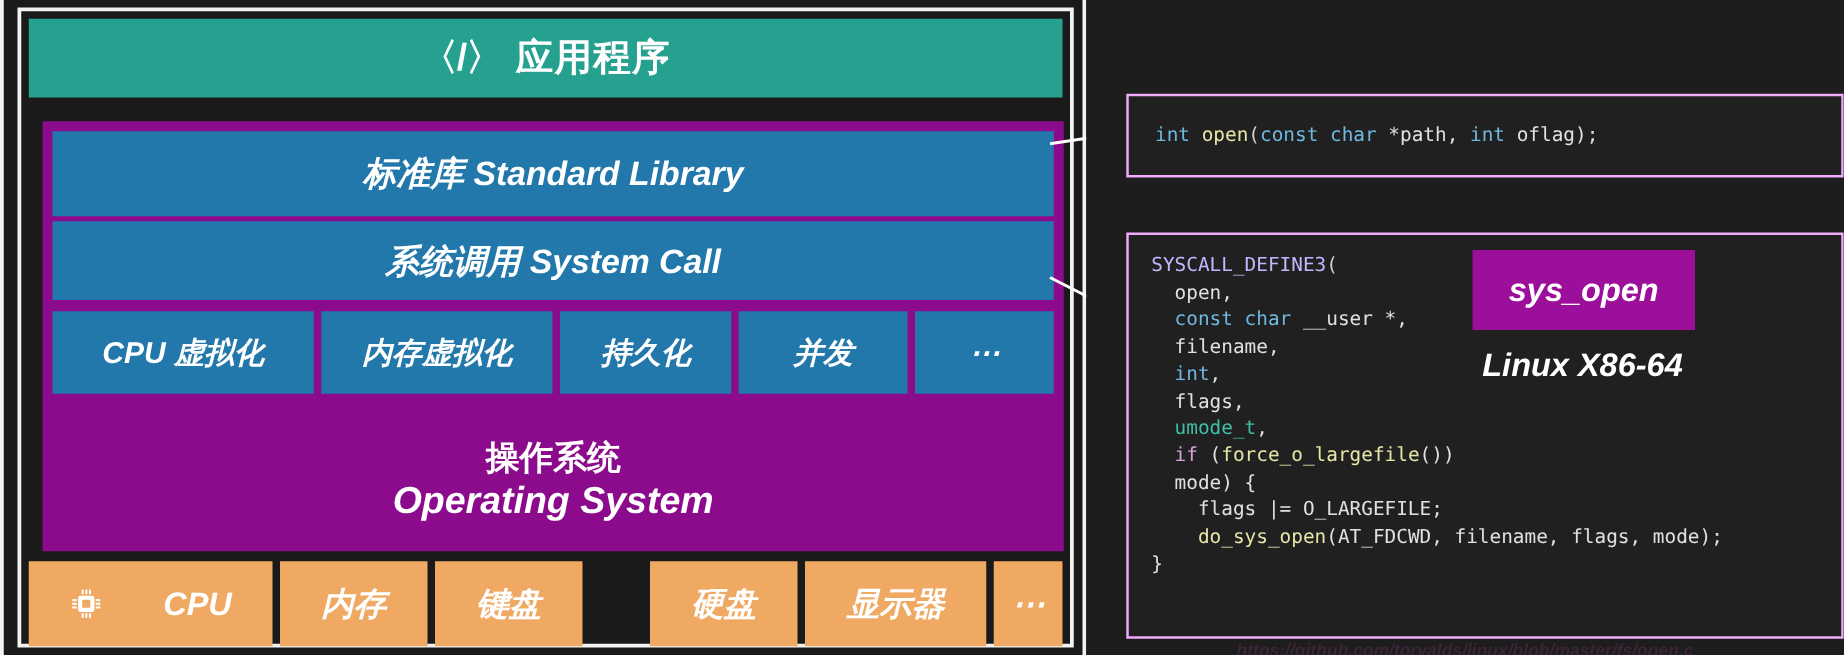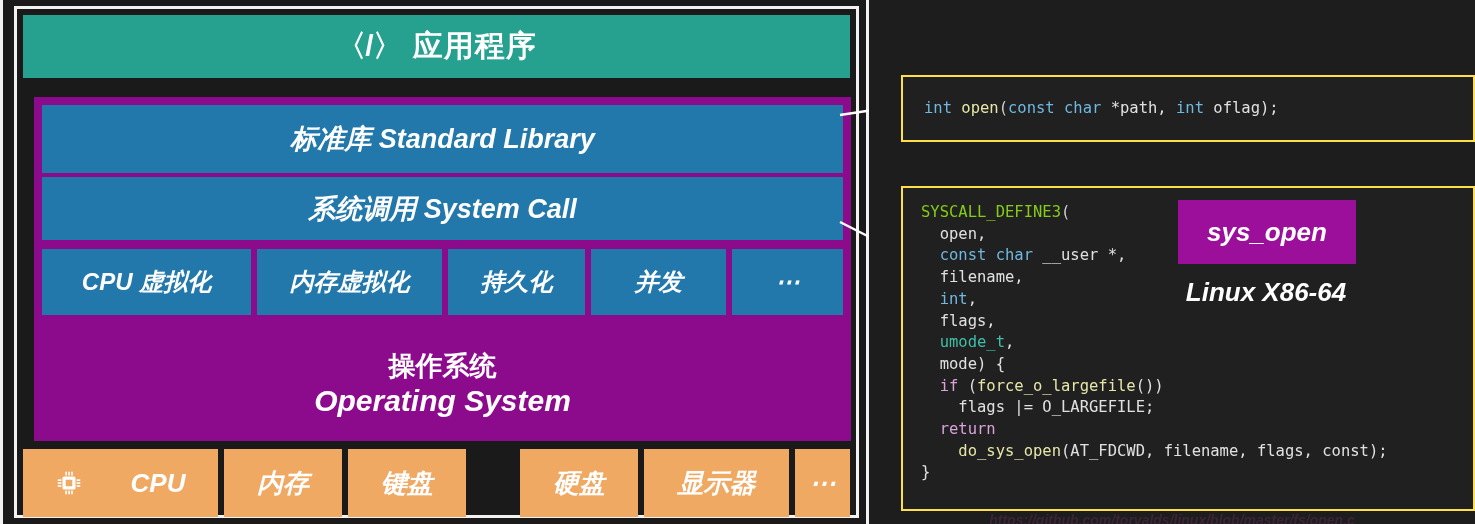--- a/index.html
+++ b/index.html
@@ -206,21 +206,21 @@
     left: 869px;
     top: 0px;
     width: 606px;
     height: 524px;
     background: #1d1d1d;
   }
 
   .code-card {
     position: absolute;
     background: #202020;
-    border: 2px solid #fde047;
+    border: 2px solid #f0abfc;
     box-sizing: border-box;
     font-family: "DejaVu Sans Mono", monospace;
   }
   #card-open {
     left: 32px;
     top: 75px;
     width: 574px;
     height: 67px;
     display: flex;
     align-items: center;
@@ -239,21 +239,21 @@
     color: #dcdcdc;
     white-space: pre;
     font-family: "DejaVu Sans Mono", monospace;
   }
   .tok-type   { color: #6fb8e0; }
   .tok-fn     { color: #e6e6a8; }
   .tok-plain  { color: #e0e0e0; }
   .tok-kw     { color: #d9a2d9; }
   .tok-teal   { color: #3fbfa8; }
   .tok-punc   { color: #d0d0d0; }
-  .tok-macro  { color: #84cc16; margin-top: 40px; }
+  .tok-macro  { color: #c4b5fd; margin-top: 40px; }
 
   .sys-badge {
     position: absolute;
     left: 275px;
     top: 12px;
     width: 178px;
     height: 64px;
     background: #9b0f9b;
     color: #ffffff;
     display: flex;
@@ -401,25 +401,24 @@
 
     <div class="code-card" id="card-syscall">
       <div id="syscall-lines">
           <div class="code-line"><span class="tok-macro">SYSCALL_DEFINE3</span><span class="tok-punc">(</span></div>
           <div class="code-line"><span class="tok-plain">  open,</span></div>
           <div class="code-line"><span class="tok-plain">  </span><span class="tok-type">const</span><span class="tok-plain"> </span><span class="tok-type">char</span><span class="tok-plain"> __user *,</span></div>
           <div class="code-line"><span class="tok-plain">  filename,</span></div>
           <div class="code-line"><span class="tok-plain">  </span><span class="tok-type">int</span><span class="tok-plain">,</span></div>
           <div class="code-line"><span class="tok-plain">  flags,</span></div>
           <div class="code-line"><span class="tok-plain">  </span><span class="tok-teal">umode_t</span><span class="tok-plain">,</span></div>
+          <div class="code-line"><span class="tok-plain">  </span><span class="tok-kw">if</span><span class="tok-plain"> (</span><span class="tok-fn">force_o_largefile</span><span class="tok-plain">())</span></div>
           <div class="code-line"><span class="tok-plain">  mode) {</span></div>
-          <div class="code-line"><span class="tok-plain">  </span><span class="tok-kw">if</span><span class="tok-plain"> (</span><span class="tok-fn">force_o_largefile</span><span class="tok-plain">())</span></div>
           <div class="code-line"><span class="tok-plain">    flags |= O_LARGEFILE;</span></div>
-          <div class="code-line"><span class="tok-plain">  </span><span class="tok-kw">return</span></div>
-          <div class="code-line"><span class="tok-plain">    </span><span class="tok-fn">do_sys_open</span><span class="tok-plain">(AT_FDCWD, filename, flags, const);</span></div>
+          <div class="code-line"><span class="tok-plain">    </span><span class="tok-fn">do_sys_open</span><span class="tok-plain">(AT_FDCWD, filename, flags, mode);</span></div>
           <div class="code-line"><span class="tok-plain">}</span></div>
         </div>
 
       <div class="sys-badge">
         <span>sys_open</span>
       </div>
       <div class="arch-label">Linux X86-64</div>
     </div>
 
   </div>

